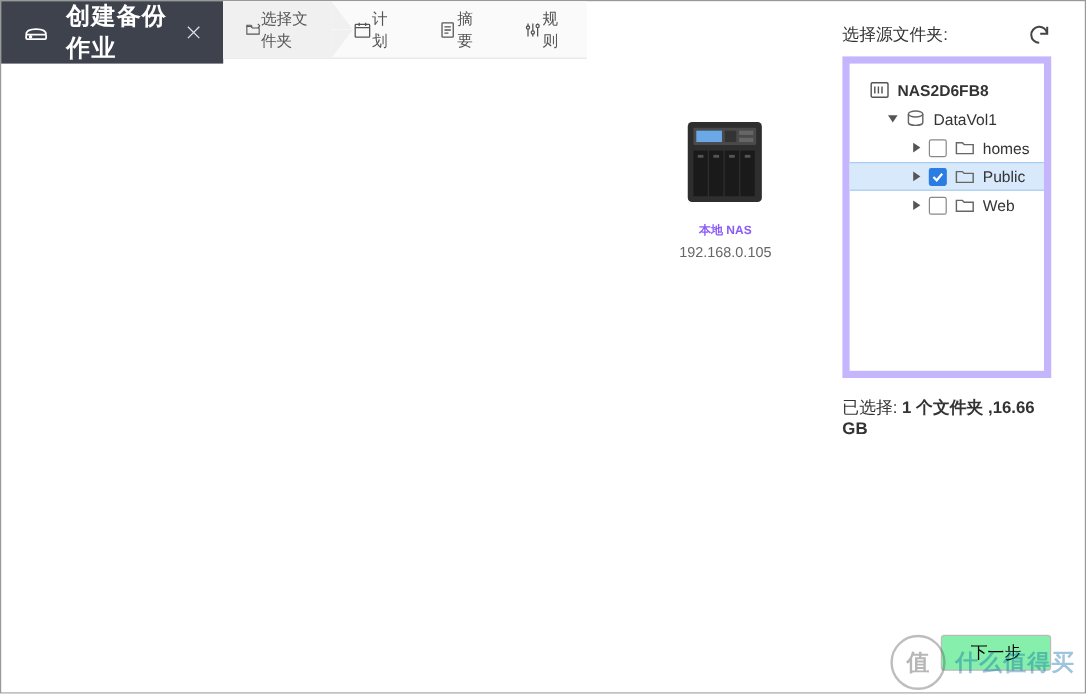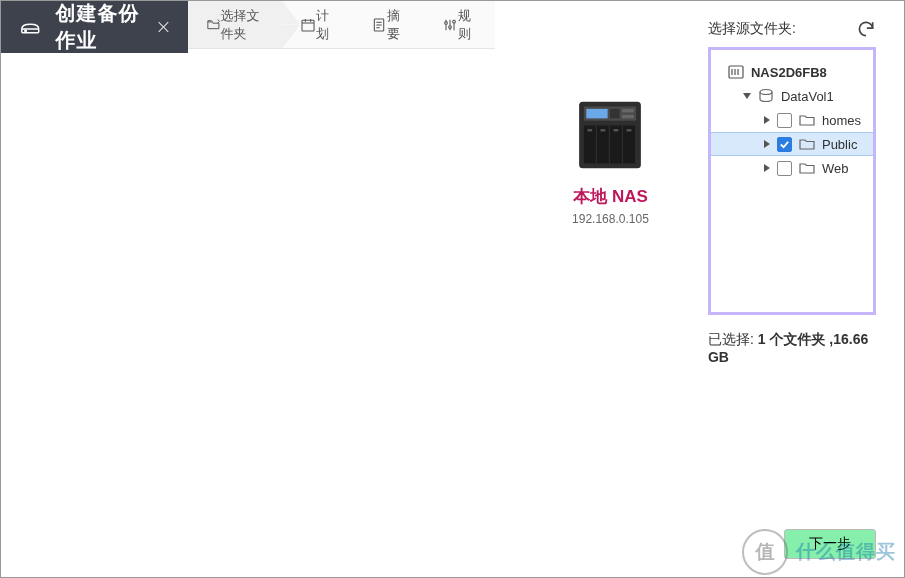--- a/index.html
+++ b/index.html
@@ -9,27 +9,27 @@
   .titlebar .title { font-size: 20px; font-weight: 600; margin-left: 14px; letter-spacing:1px;}
   .titlebar .close { margin-left: auto; width: 16px; height: 16px; cursor: pointer; opacity:.85;}
   .tabs { height: 48px; background: #fafafa; border-bottom: 1px solid #e5e5e5; display: flex; align-items: stretch; }
   .tab { display: flex; align-items: center; padding: 0 18px; color:#555; position:relative; }
   .tab.active { background: #f0f0f0; }
   .tab.active::after{content:"";position:absolute;right:-18px;top:0;bottom:0;width:18px;background:linear-gradient(to right top,#f0f0f0 49%,transparent 51%) top/100% 50% no-repeat,linear-gradient(to right bottom,#f0f0f0 49%,transparent 51%) bottom/100% 50% no-repeat;}
   .tab svg { width: 22px; height: 22px; }
   .body { flex: 1; display: flex; padding: 18px 28px 18px 18px; gap: 0; }
   .left { width: 195px; display: flex; flex-direction: column; align-items: center; padding-top: 78px;}
   .nas-icon { width: 76px; height: 76px; }
-  .left-title { margin-top: 12px; font-size: 17px; font-weight: 700; color:#be185d;}
+  .left-title { margin-top: 12px; font-size: 10px; font-weight: 700; color:#8b5cf6;}
   .left-ip { margin-top: 4px; font-size: 12px; color: #666; }
   .right { flex: 1; display: flex; flex-direction: column; }
   .panel-header { display:flex; align-items:center; margin-bottom: 8px;}
   .panel-header .lbl{ font-size:14px; color:#333;}
   .panel-header .refresh{ margin-left:auto; width:20px; height:20px; cursor:pointer; color:#555;}
-  .tree-panel { border: 3px solid #c4b5fd; background:#fff; height: 268px; padding-top:10px;}
+  .tree-panel { border: 6px solid #c4b5fd; background:#fff; height: 268px; padding-top:10px;}
   .tree-row { display: flex; align-items: center; height: 24px; padding: 0 12px; font-size:13px; }
   .tree-row.selected { background: #d7e9fb; border-top:1px solid #a8cdf0; border-bottom:1px solid #a8cdf0;}
   .expander { width:12px; height:12px; margin-right:4px; display:flex; align-items:center; justify-content:center; color:#555;}
   .expander svg{width:10px;height:10px;}
   .chk { width:15px; height:15px; border:1px solid #888; border-radius:2px; margin-right:6px; background:#fff; display:flex; align-items:center; justify-content:center;}
   .chk.checked{ background:#2b7de1; border-color:#2b7de1;}
   .chk.checked svg{ width:11px; height:11px; }
   .icon-slot{ width:18px; height:18px; margin-right:6px; display:flex; align-items:center; justify-content:center;}
   .icon-slot svg{width:18px;height:18px;}
   .root-label{ font-weight:700; }

